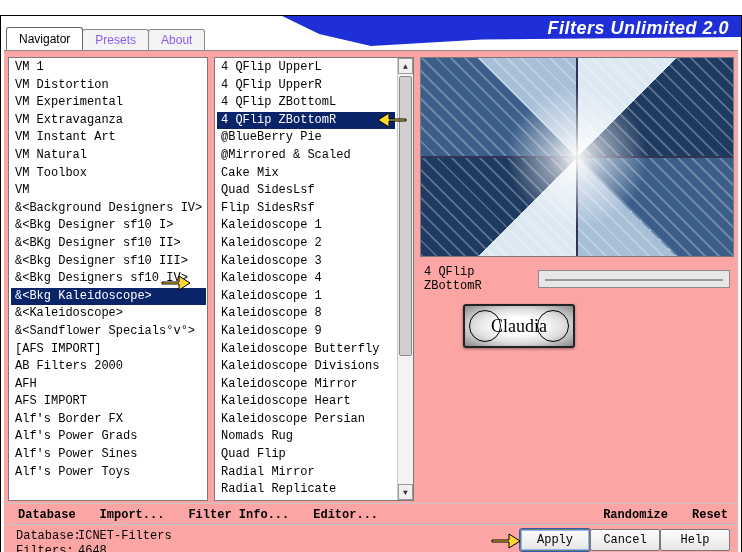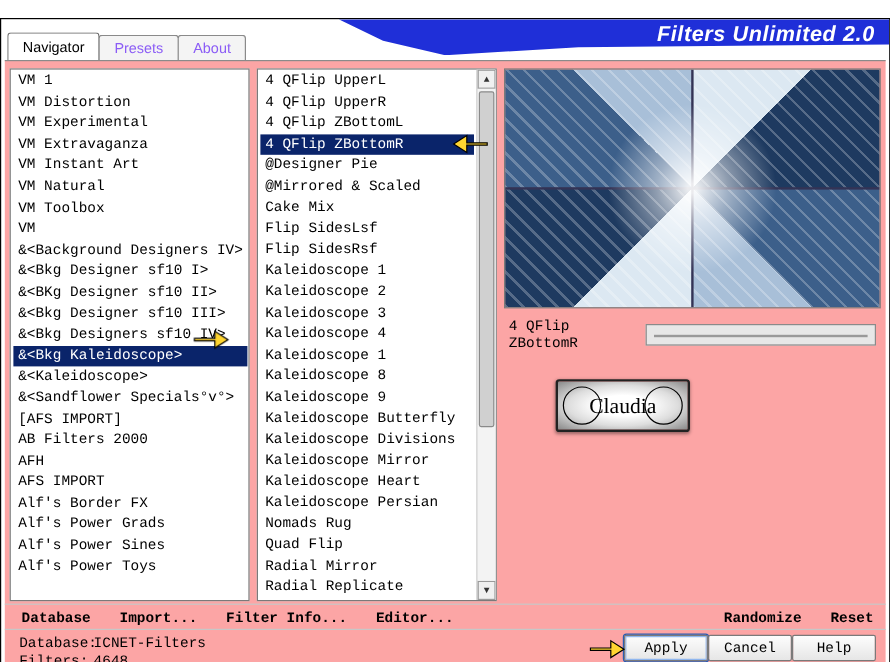--- a/index.html
+++ b/index.html
@@ -250,21 +250,21 @@
   }
   .pointer {
     position: absolute;
     width: 30px;
     height: 22px;
     z-index: 50;
     pointer-events: none;
   }
   .claudia-stamp {
     position: absolute;
-    top: 300px; left: 462px;
+    top: 288px; left: 462px;
     width: 112px; height: 44px;
     background:
       radial-gradient(ellipse at 50% 50%, #fff 30%, #ddd 60%, #888 100%);
     border: 2px solid #222;
     border-radius: 3px;
     z-index: 60;
     display: flex;
     align-items: center;
     justify-content: center;
     font-family: "Brush Script MT", cursive;
@@ -336,24 +336,24 @@
         </div>
       </div>
 
       <div class="listbox mid">
         <div class="list-scroll">
           <div class="list-inner" id="mid-list">
               <div class="list-item">4 QFlip UpperL</div>
               <div class="list-item">4 QFlip UpperR</div>
               <div class="list-item">4 QFlip ZBottomL</div>
               <div class="list-item selected">4 QFlip ZBottomR</div>
-              <div class="list-item">@Designer Pie</div>
+              <div class="list-item">@BlueBerry Pie</div>
               <div class="list-item">@Mirrored &amp; Scaled</div>
               <div class="list-item">Cake Mix</div>
-              <div class="list-item">Flip SidesLsf</div>
+              <div class="list-item">Quad SidesLsf</div>
               <div class="list-item">Flip SidesRsf</div>
               <div class="list-item">Kaleidoscope 1</div>
               <div class="list-item">Kaleidoscope 2</div>
               <div class="list-item">Kaleidoscope 3</div>
               <div class="list-item">Kaleidoscope 4</div>
               <div class="list-item">Kaleidoscope 1</div>
               <div class="list-item">Kaleidoscope 8</div>
               <div class="list-item">Kaleidoscope 9</div>
               <div class="list-item">Kaleidoscope Butterfly</div>
               <div class="list-item">Kaleidoscope Divisions</div>

